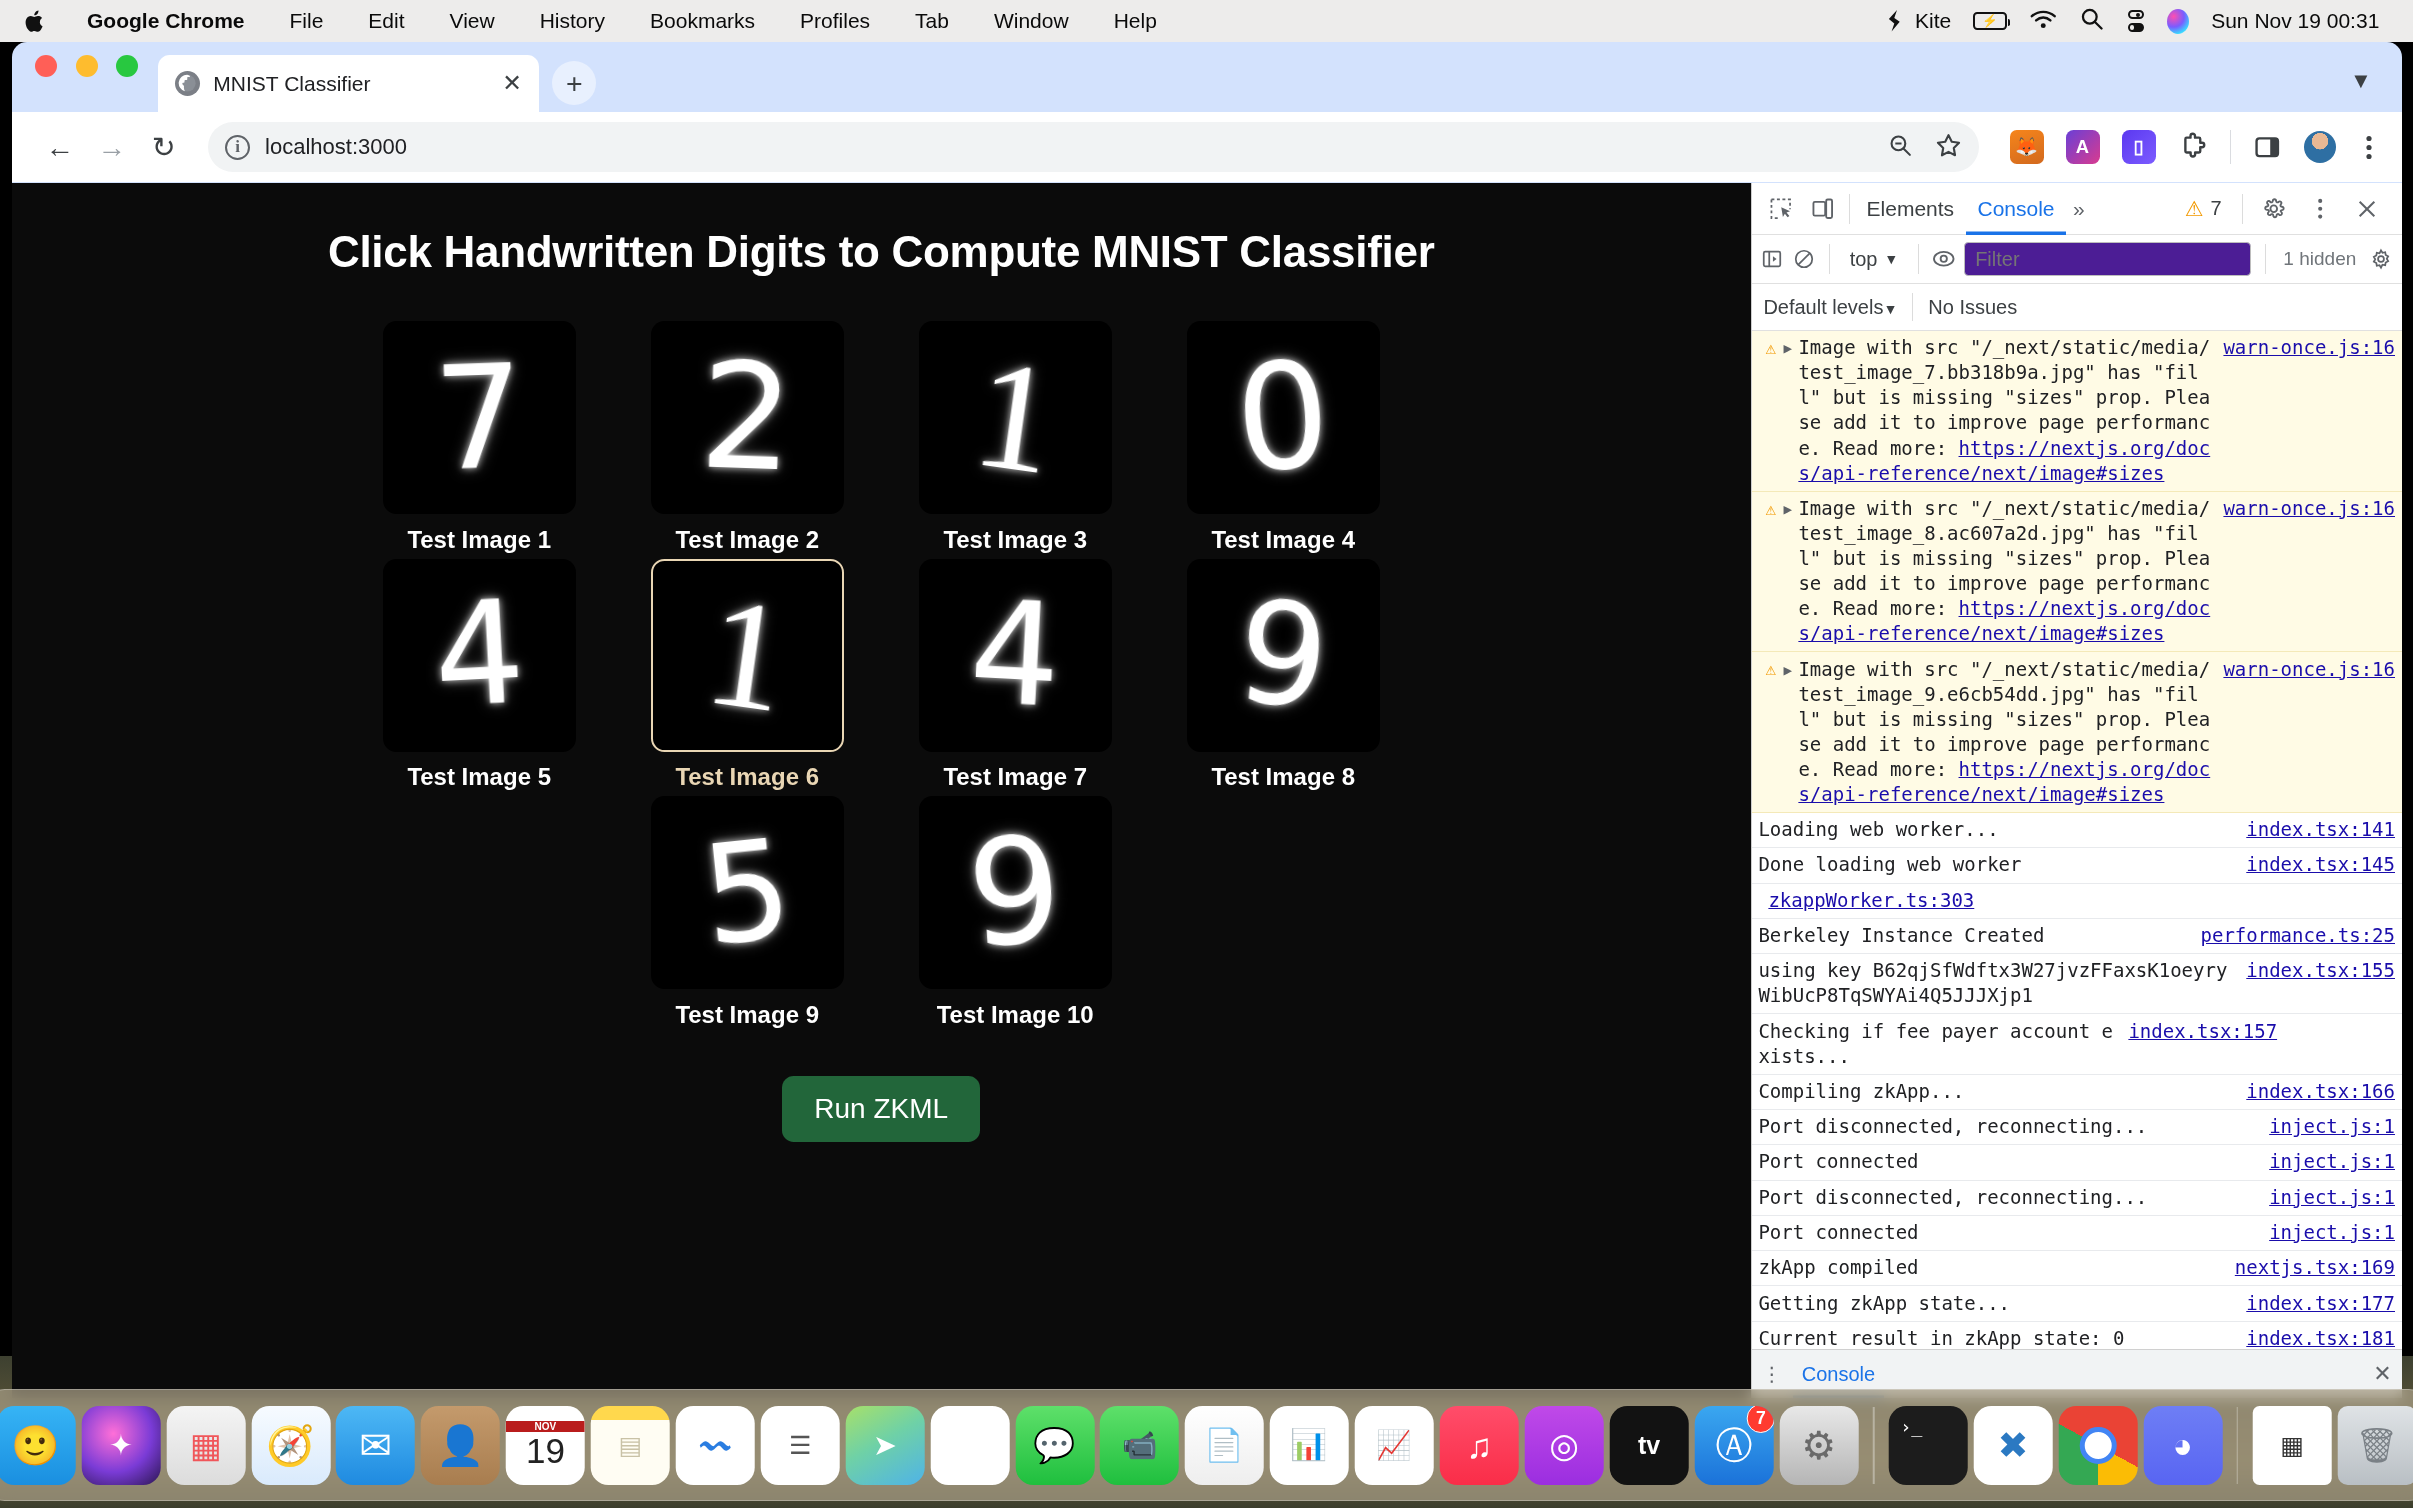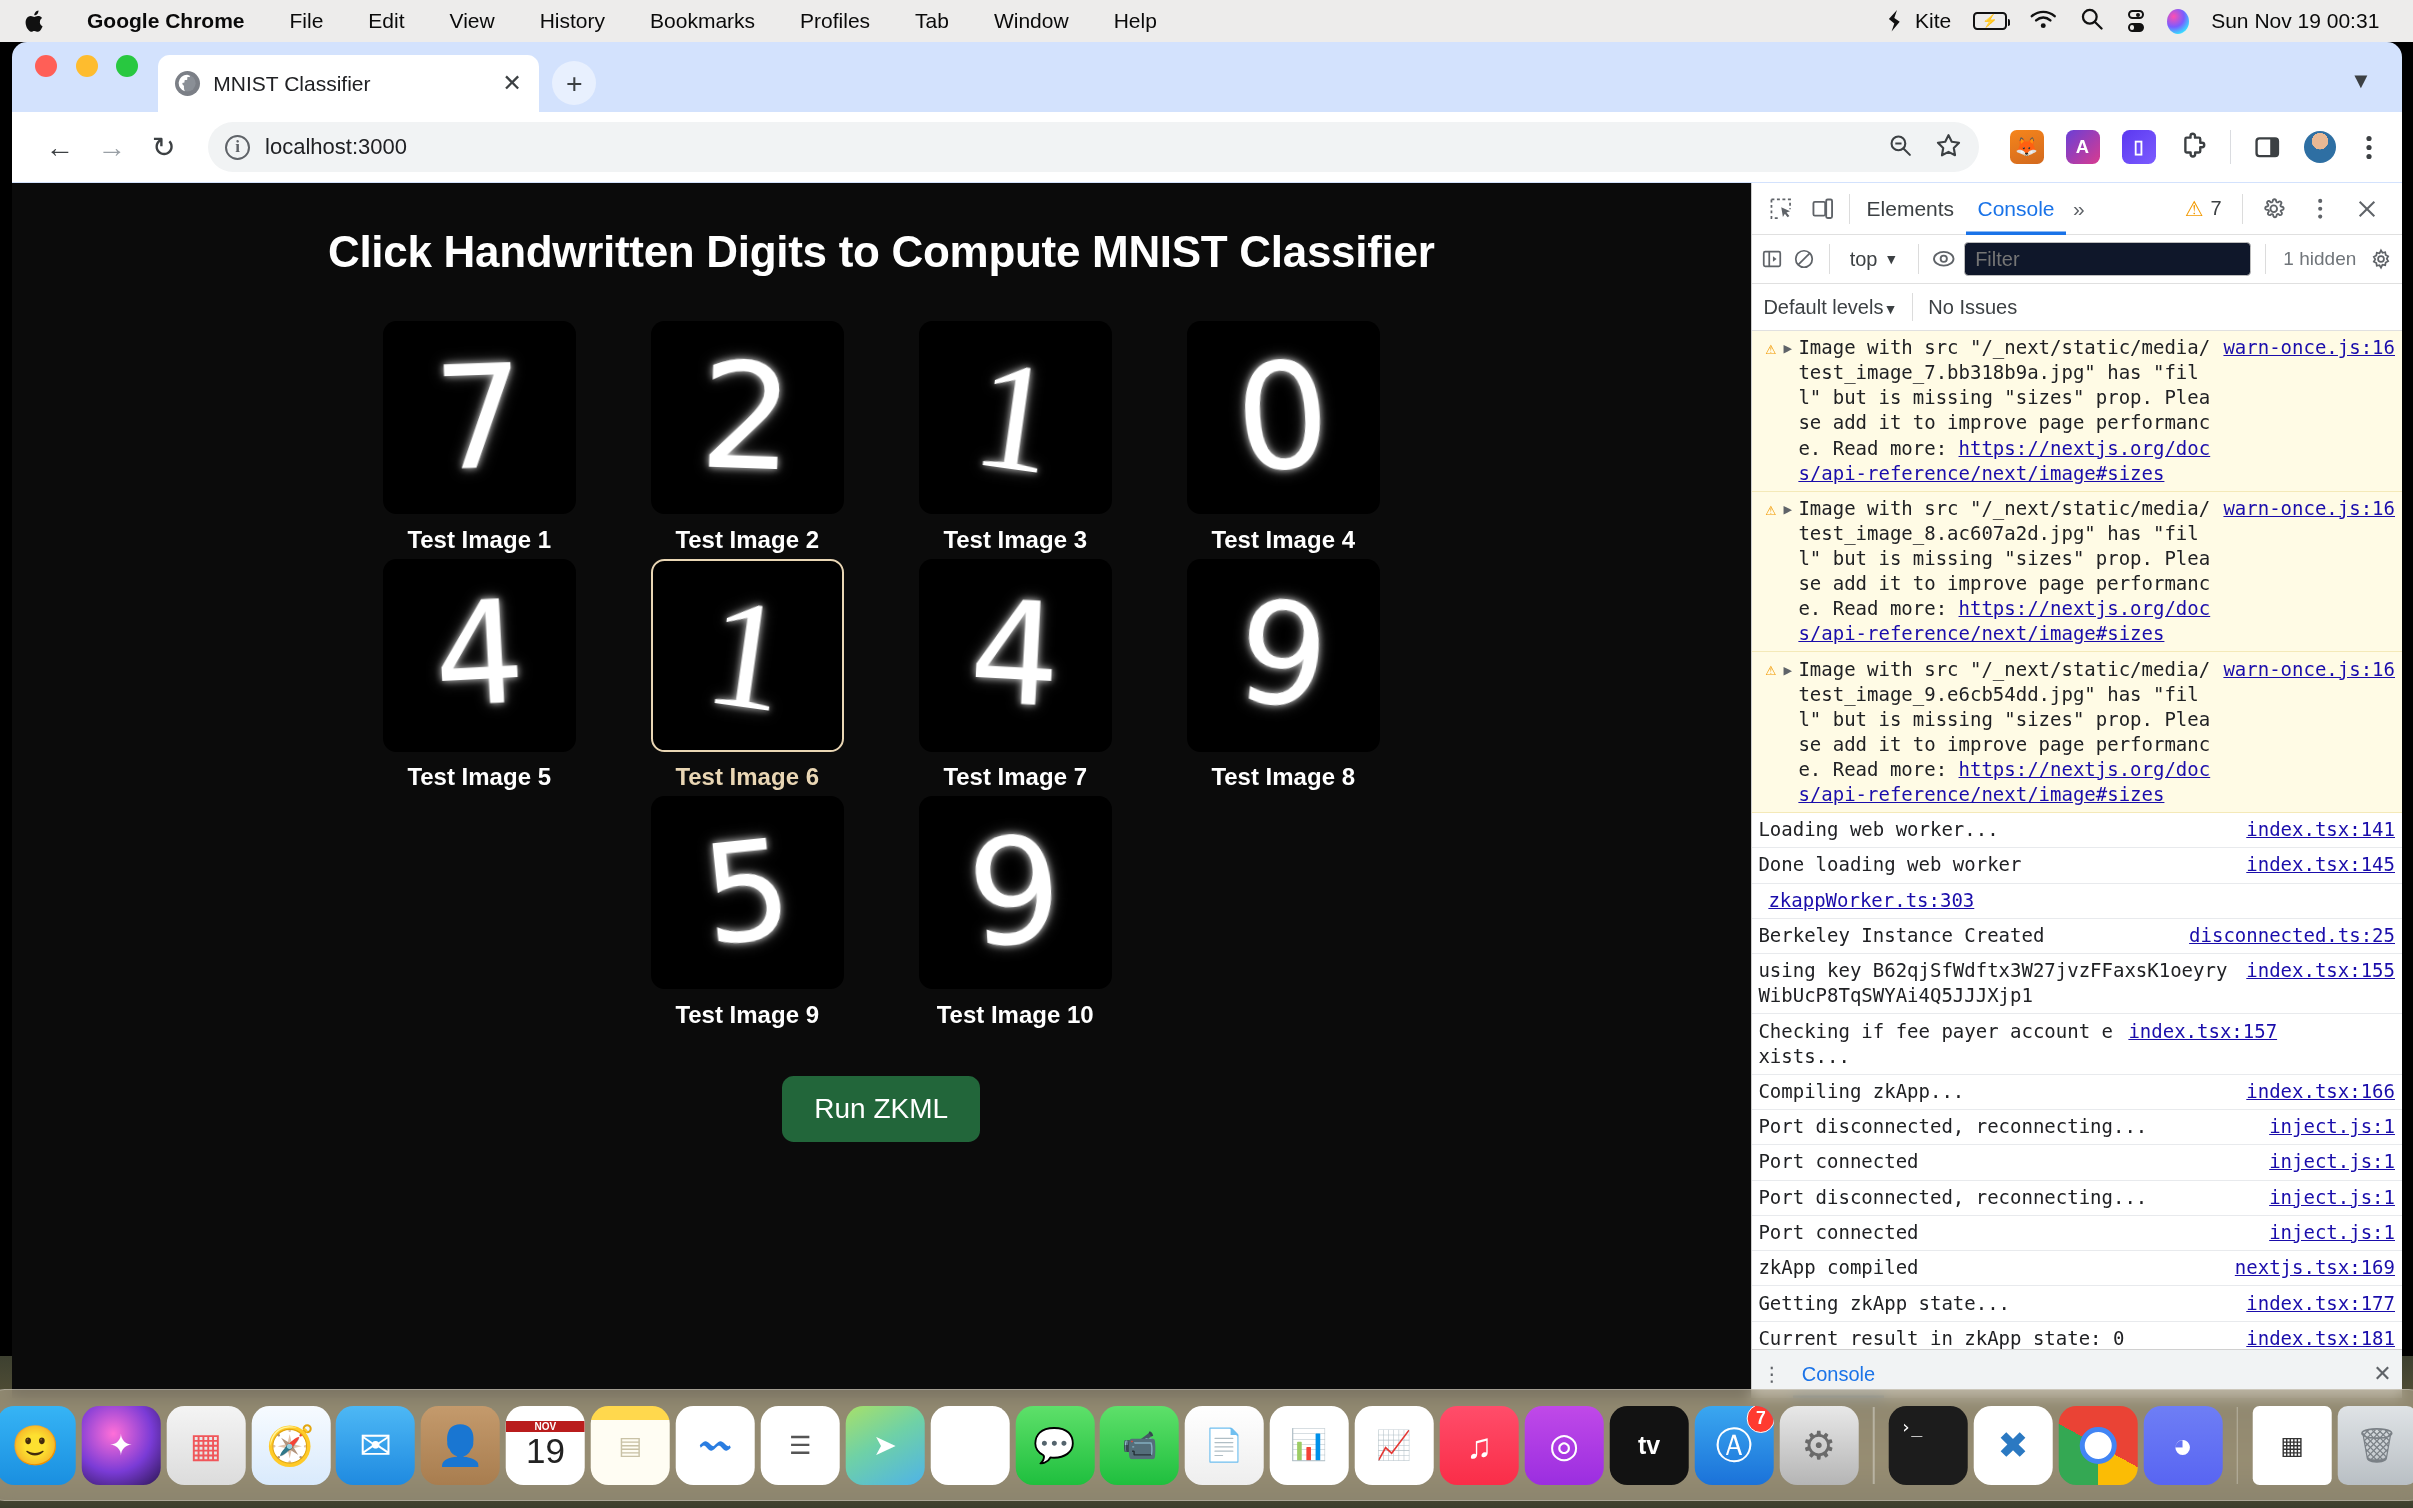--- a/index.html
+++ b/index.html
@@ -143,21 +143,21 @@
   .dt-right { margin-left: auto; display: flex; align-items: center; gap: 5px; padding-right: 5px;}
   .warn-count { display: flex; align-items: center; gap: 6.7px; font-size: 20px; color: #3c4043; padding-right: 10px;}
   .warn-tri { color: #f29900; font-size: 21px; }
   .dt-sep { width:0.8px; height: 30px; background:#dcdcdc; margin: 0 5px; }
   .dt-filterbar {
     height: 49px; display: flex; align-items: center; gap: 8.4px; padding: 0 8.4px;
     border-bottom: 0.8px solid #e0e0e0; flex: 0 0 auto;
   }
   .ctx-sel { font-size: 20px; color: #3c4043; display:flex; align-items:center; gap:6.7px; padding: 0 6.7px;}
   .filter-input {
-    flex: 1; height: 34px; border: 0.8px solid #bdbdbd; border-radius: 4.2px; background:#0f172a;
+    flex: 1; height: 34px; border: 0.8px solid #bdbdbd; border-radius: 4.2px; background:#4c1d95;
     font-size: 20px; color: #9aa0a6; padding: 0 10px; outline: none;
     font-family: "Liberation Sans", sans-serif;
   }
   .hidden-count { font-size: 19px; color: #70757a; padding: 0 5px; white-space: nowrap;}
   .dt-levelsbar {
     height: 47px; display:flex; align-items:center; gap: 0; padding: 0 11.7px;
     border-bottom: 0.8px solid #e0e0e0; flex: 0 0 auto; font-size: 20px; color:#3c4043;text-align:right;
   }
   .levels-sep { width:0.8px;height:28.5px;background:#dcdcdc;margin:0 15px;}
   .console-body { flex: 1; overflow: hidden; background: #fff; }
@@ -541,21 +541,21 @@
           </div>
           <div class="msg">
             <span class="text">Done loading web worker</span>
             <span class="src">index.tsx:145</span>
           </div>
           <div class="msg">
             <span class="src">zkappWorker.ts:303</span>
           </div>
           <div class="msg">
             <span class="text">Berkeley Instance Created</span>
-            <span class="src">disconnected.ts:25</span>
+            <span class="src">performance.ts:25</span>
           </div>
           <div class="msg">
             <span class="text">using key B62qjSfWdftx3W27jvzFFaxsK1oeyryWibUcP8TqSWYAi4Q5JJJXjp1</span>
             <span class="src">index.tsx:155</span>
           </div>
           <div class="msg">
             <span class="text" style="max-width:360px;">Checking if fee payer account exists...</span>
             <span class="src">index.tsx:157</span>
           </div>
           <div class="msg">

